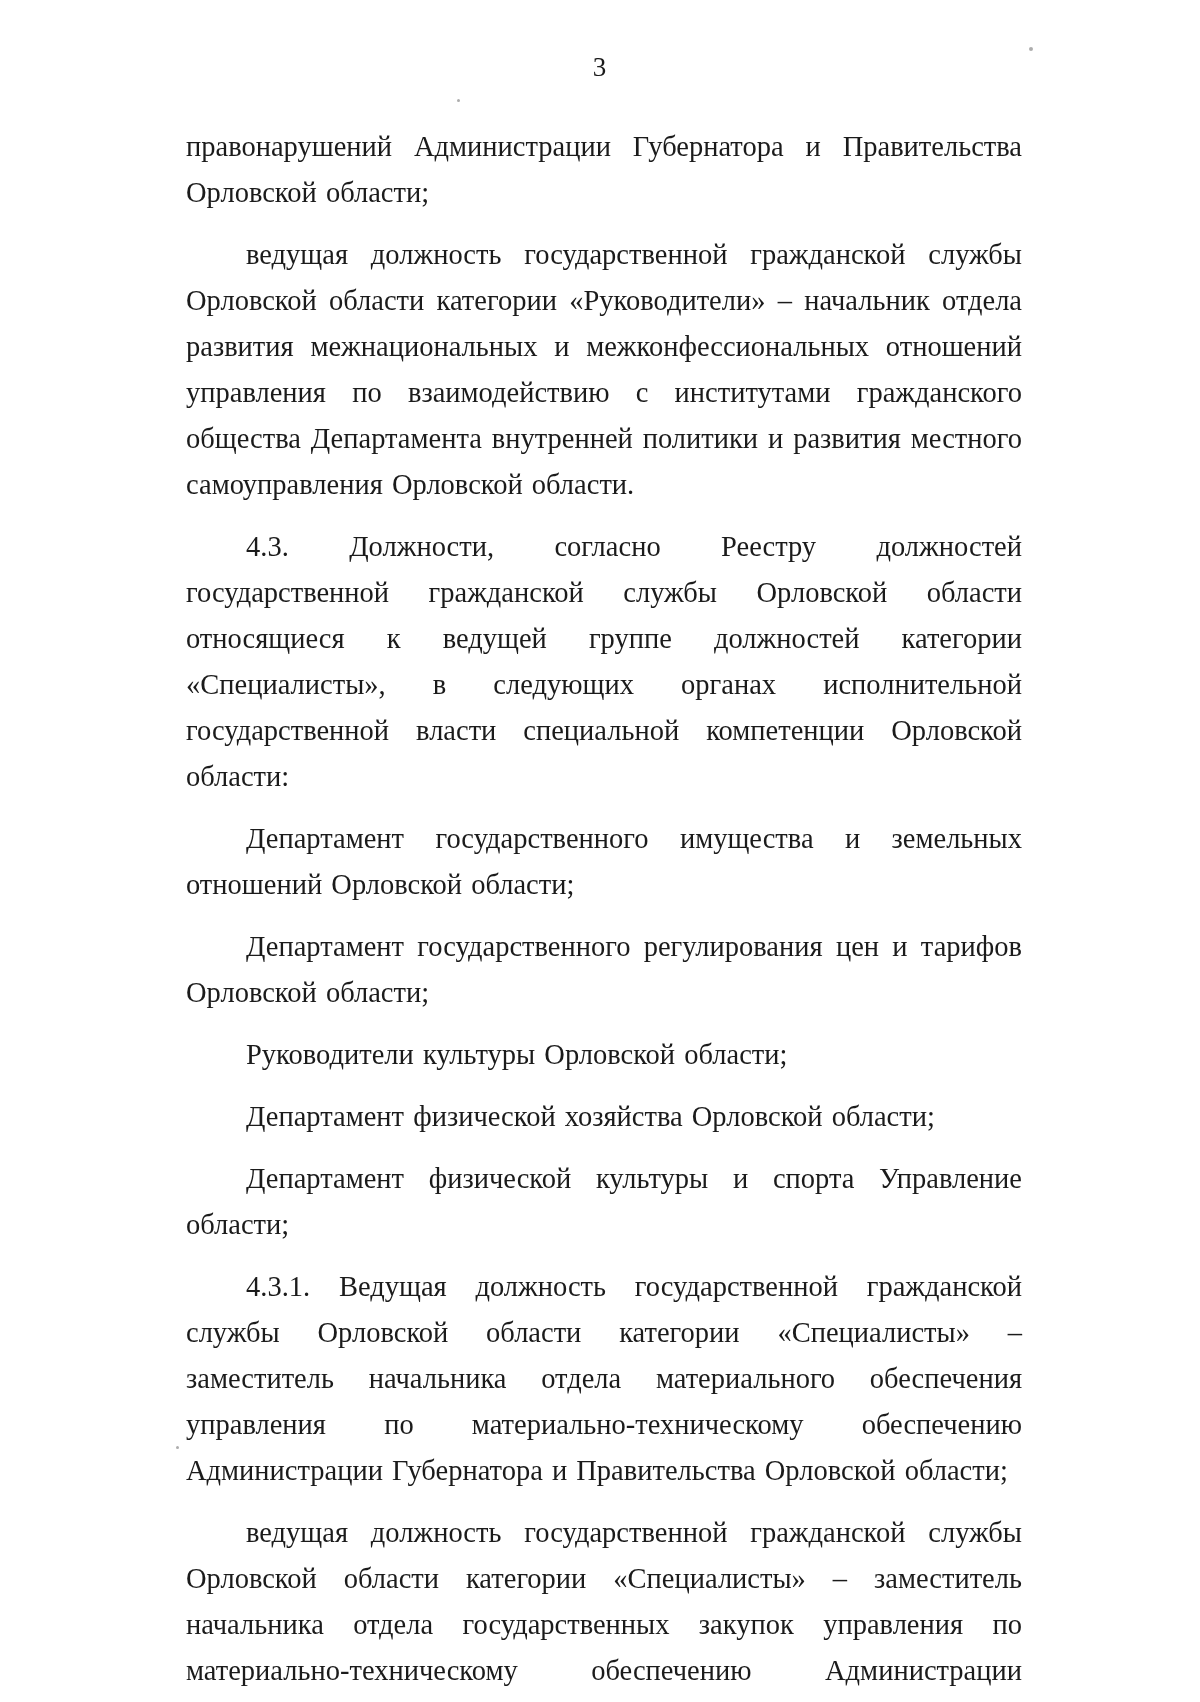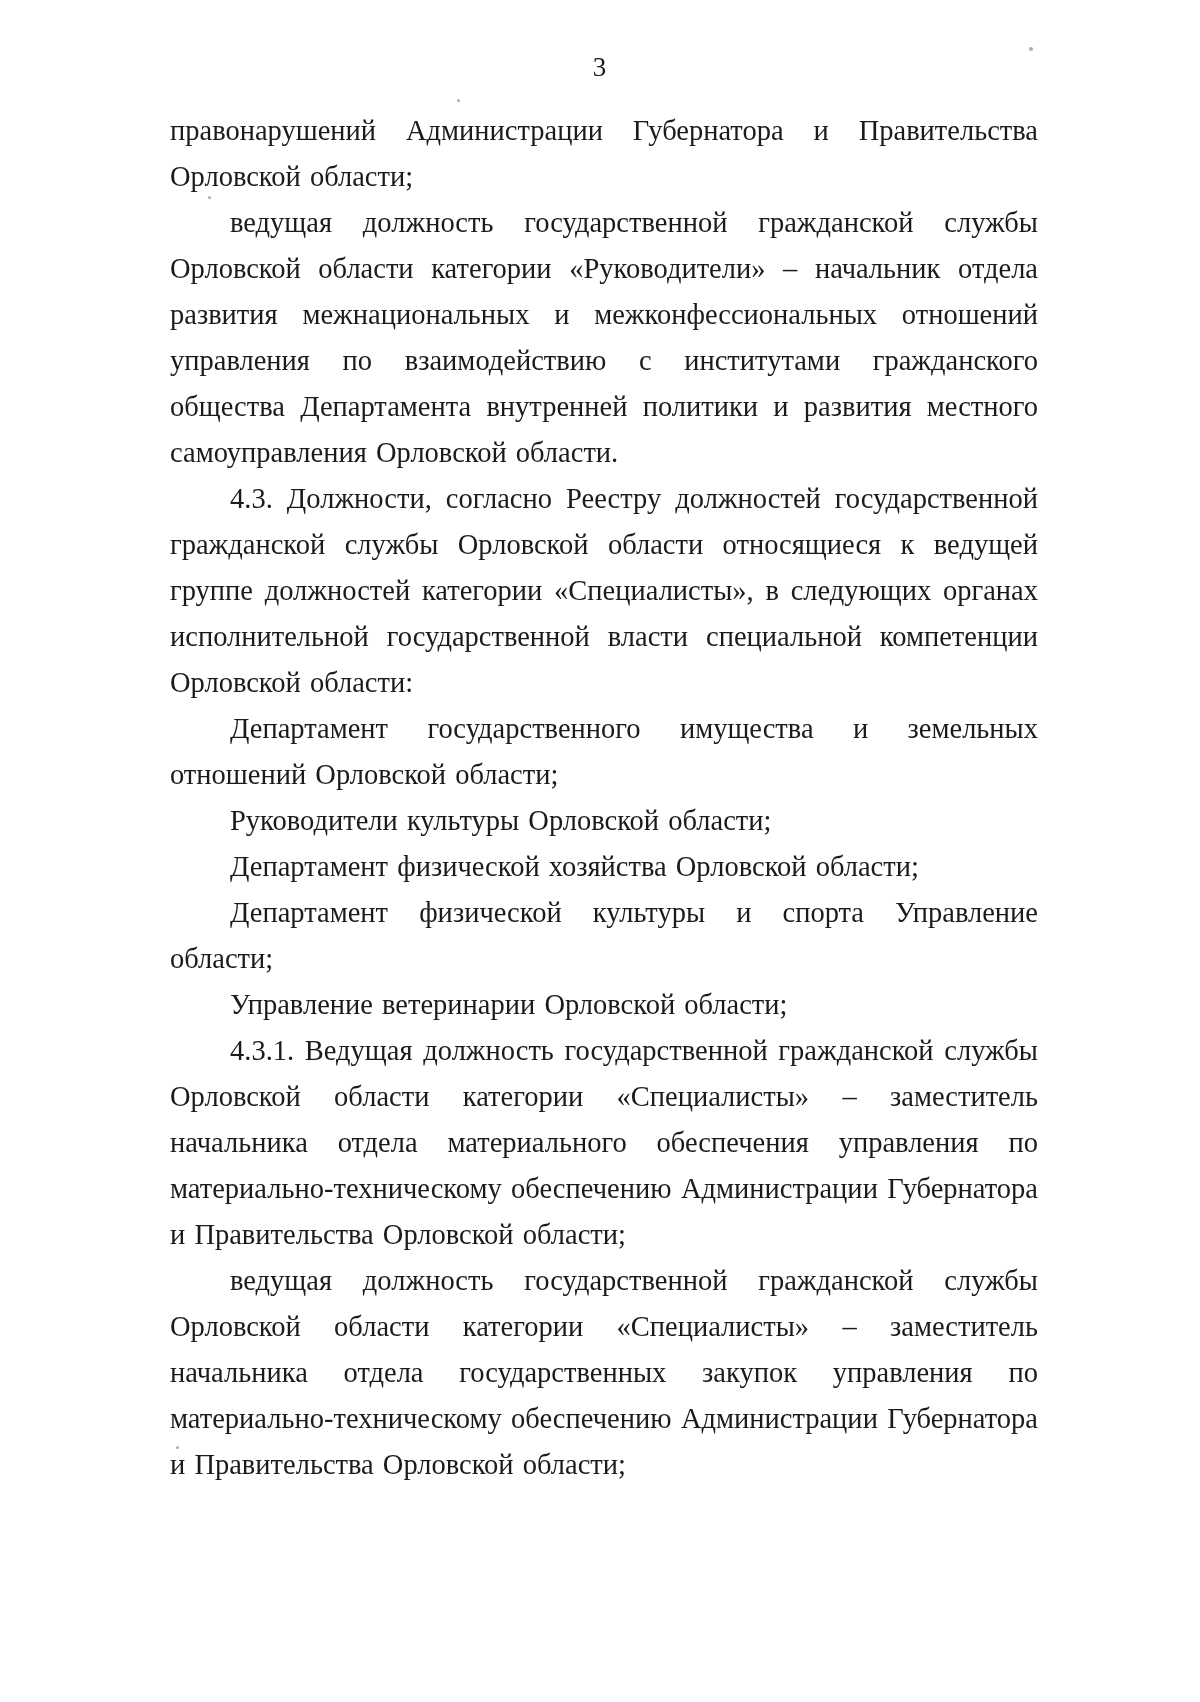--- a/index.html
+++ b/index.html
@@ -33,21 +33,21 @@
     position: absolute;
     top: 108px;
     left: 170px;
     width: 868px;
     font-size: 28.5px;
     line-height: 46px;
     text-align: justify;
   }
 
   .para {
-    margin: 0;
+    margin: 16px;
     text-indent: 0;
     word-spacing: 2px;
   }
 
   .para.indent {
     text-indent: 60px;
   }
 
   
   .speck {
@@ -71,22 +71,22 @@
   <span class="speck s3"></span>
   <span class="speck s4"></span>
 
   <div class="page-number">3</div>
 
   <div class="content">
     <p class="para">правонарушений Администрации Губернатора и Правительства Орловской области;</p>
     <p class="para indent">ведущая должность государственной гражданской службы Орловской области категории «Руководители» – начальник отдела развития межнациональных и межконфессиональных отношений управления по взаимодействию с институтами гражданского общества Департамента внутренней политики и развития местного самоуправления Орловской области.</p>
     <p class="para indent">4.3. Должности, согласно Реестру должностей государственной гражданской службы Орловской области относящиеся к ведущей группе должностей категории «Специалисты», в следующих органах исполнительной государственной власти специальной компетенции Орловской области:</p>
     <p class="para indent">Департамент государственного имущества и земельных отношений Орловской области;</p>
+    <p class="para indent">Департамент государственного регулирования цен и тарифов Орловской области;</p>
     <p class="para indent">Руководители культуры Орловской области;</p>
     <p class="para indent">Департамент физической хозяйства Орловской области;</p>
     <p class="para indent">Департамент физической культуры и спорта Управление области;</p>
-    <p class="para indent">Управление ветеринарии Орловской области;</p>
     <p class="para indent">4.3.1. Ведущая должность государственной гражданской службы Орловской области категории «Специалисты» – заместитель начальника отдела материального обеспечения управления по материально-техническому обеспечению Администрации Губернатора и Правительства Орловской области;</p>
     <p class="para indent">ведущая должность государственной гражданской службы Орловской области категории «Специалисты» – заместитель начальника отдела государственных закупок управления по материально-техническому обеспечению Администрации Губернатора и Правительства Орловской области;</p>
 
   </div>
 
 </div>
 
 </body></html>

